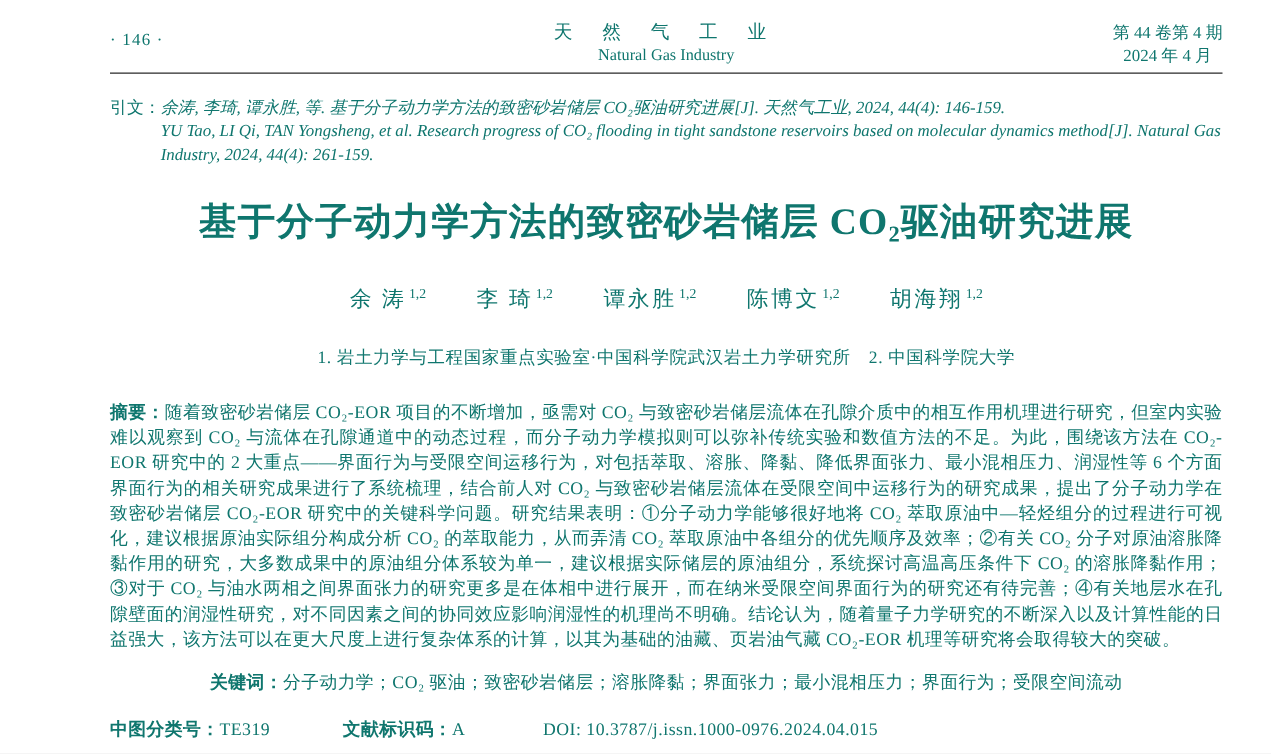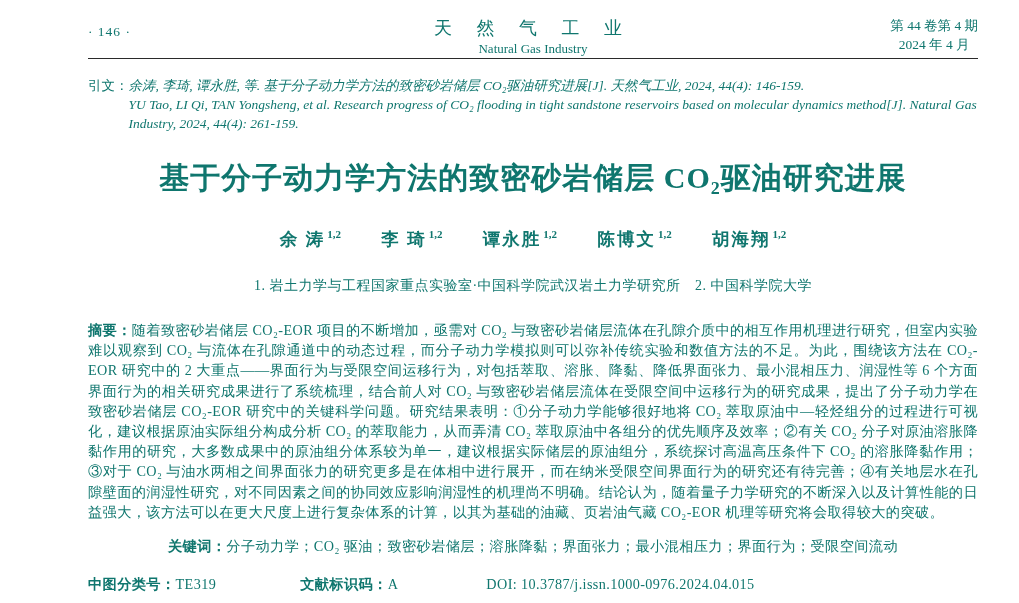--- a/index.html
+++ b/index.html
@@ -29,21 +29,21 @@
     letter-spacing: 1px;
   }
   .journal-block {
     position: absolute;
     left: 50%;
     transform: translateX(-50%);
     text-align: center;
     top: 0;
   }
   .journal-cn {
-    font-size: 18px;
+    font-size: 15px;
     letter-spacing: 10px;
     white-space: nowrap;
   }
   .journal-en {
     font-size: 13px;
     margin-top: 1px;
   }
   .issue-block {
     position: absolute;
     right: 0;
@@ -80,21 +80,20 @@
     font-size: 30px;
     font-weight: bold;
     letter-spacing: 1px;
     line-height: 42px;
   }
   .authors-line {
     margin-top: 28px;
     text-align: center;
     font-size: 17.5px;
     letter-spacing: 2px;
-    font-weight: bold;
   }
   .author { margin: 0 17px; white-space: nowrap; }
   .author sup { font-size: 11px; letter-spacing: 0; margin-left: 2px; }
   .affiliations-line {
     margin-top: 26px;
     text-align: center;
     font-size: 14px;
     letter-spacing: 0.5px;
   }
 
@@ -113,21 +112,20 @@
     line-height: 20.2px;
     letter-spacing: 0.4px;
     text-align: center;
   }
   .classification-line {
     margin-top: 18px;
     font-size: 14.2px;
     line-height: 20.2px;
     display: flex;
     letter-spacing: 0.4px;
-    gap: 26px;
   }
   .clc-group { flex: 0 0 auto; }
   .doc-code-group { flex: 0 0 auto; margin-left: 58px; }
   .doi-group { flex: 0 0 auto; margin-left: 62px; }
 </style>
 </head>
 <body>
 
 <div class="page">
 

